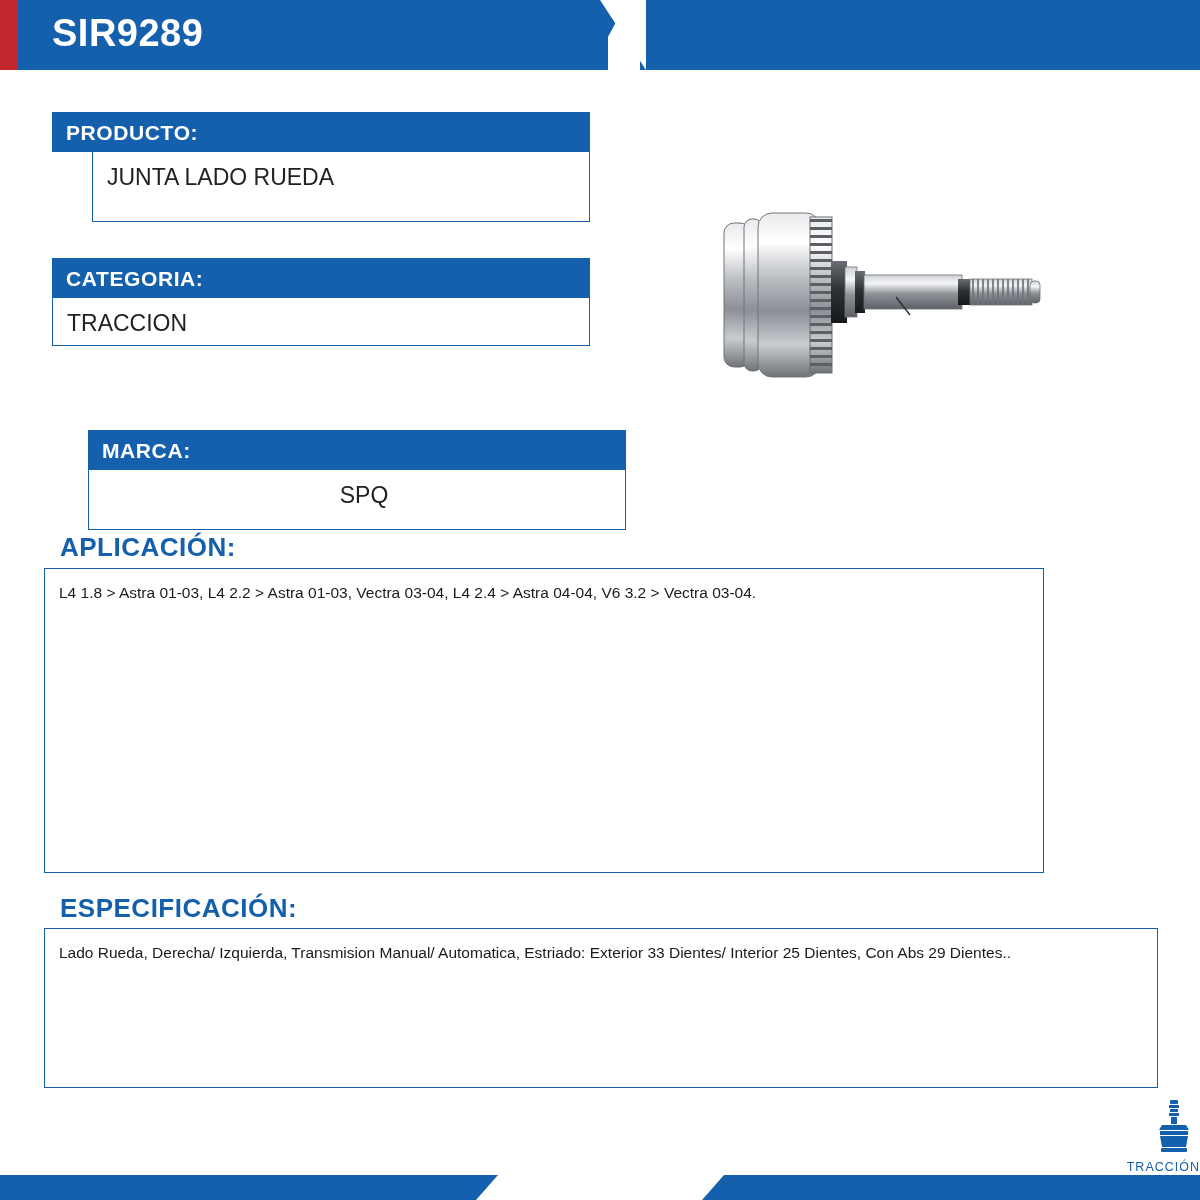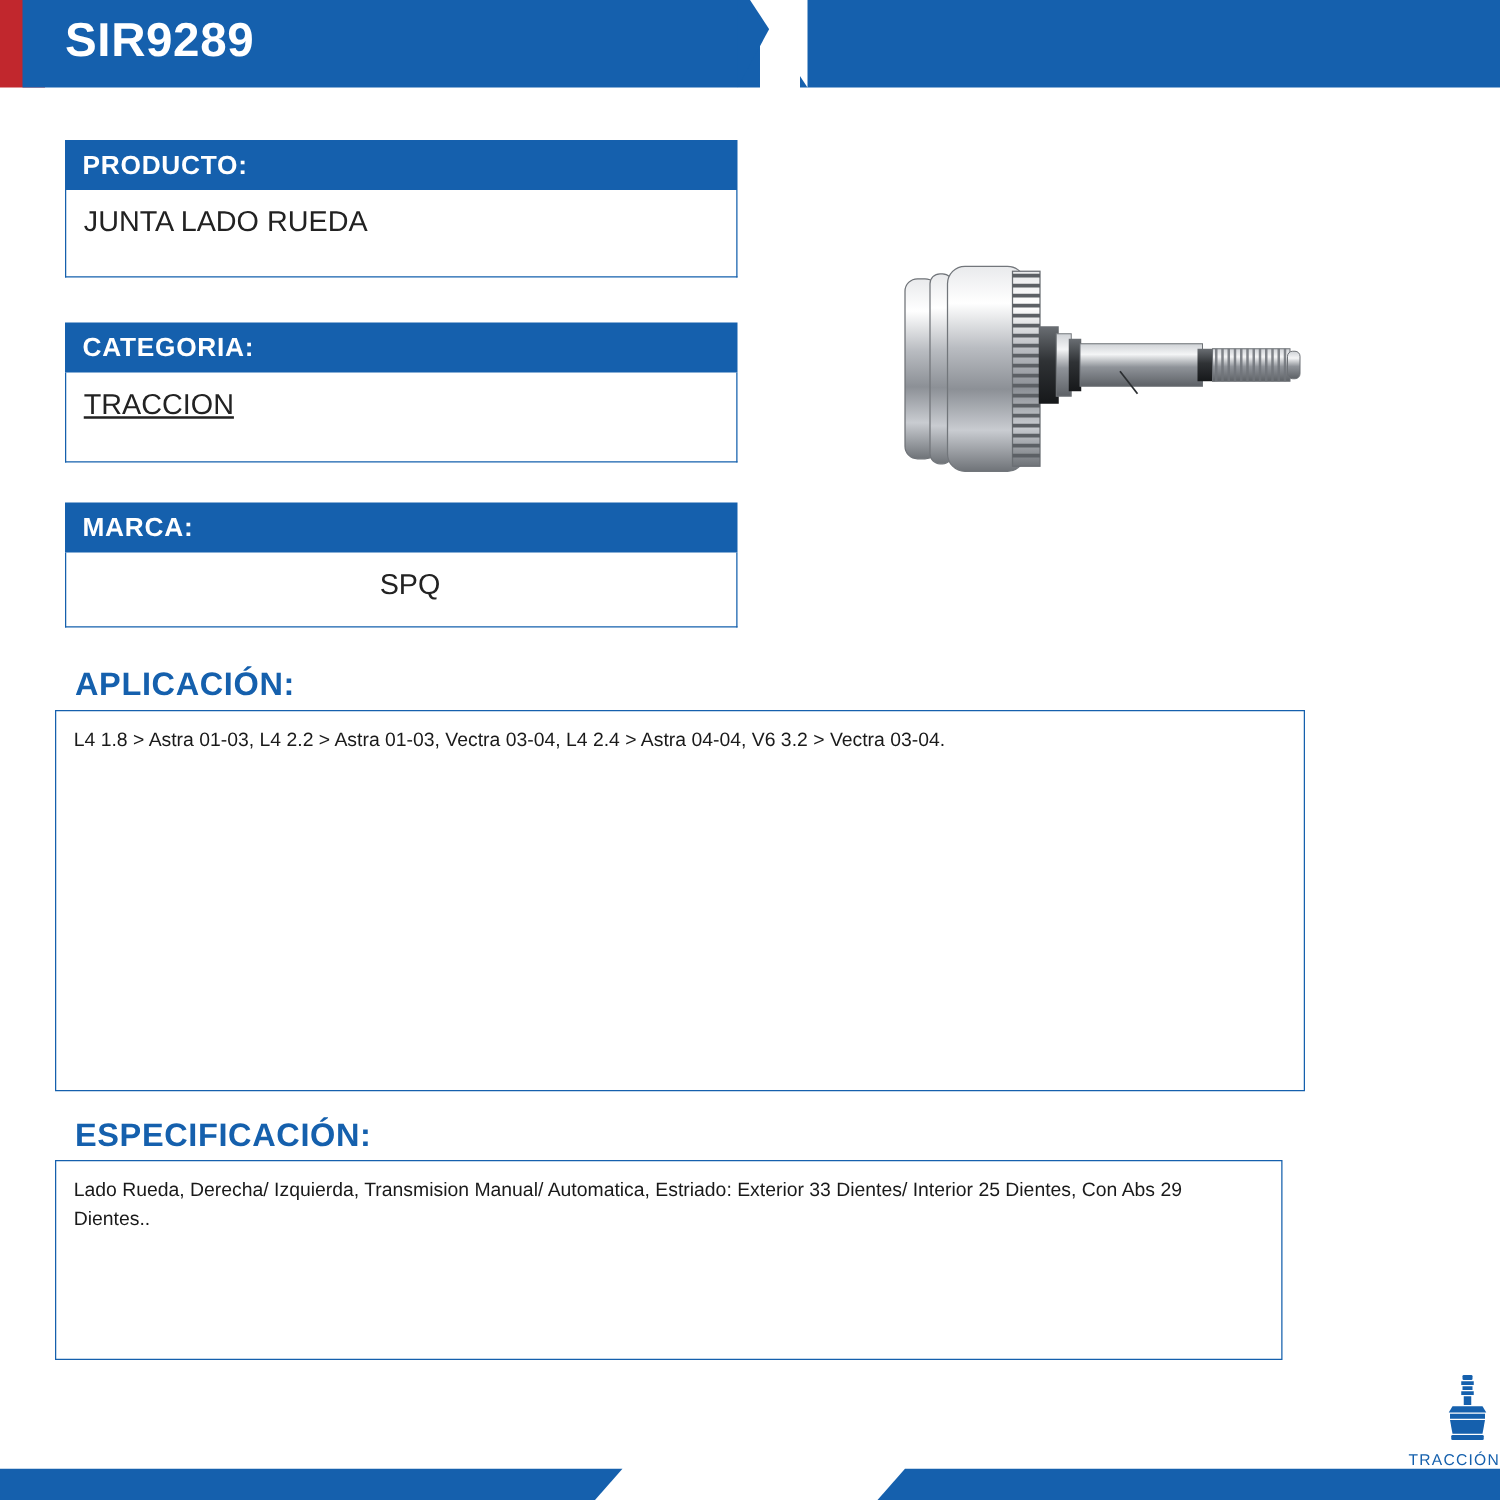--- a/index.html
+++ b/index.html
@@ -84,24 +84,24 @@
   }
   .field-box {
     border: 1px solid #1560ad;
     border-top: none;
     box-sizing: border-box;
     color: #222222;
     font-size: 23px;
     padding: 12px 0 0 14px;
   }
   #field-producto { top: 112px; border-radius: 18px; }
-  #field-producto .field-box { height: 70px; }
+  #field-producto .field-box { height: 70px; margin-left: 40px; }
   #field-categoria { top: 258px; }
-  #field-categoria .field-box { height: 72px; text-decoration: underline; }
-  #field-marca { top: 402px; }
+  #field-categoria .field-box { height: 48px; }
+  #field-marca { top: 430px; margin-left: 36px; }
   #field-marca .field-box { height: 60px; text-align: center; }
 
   
   .product-image {
     position: absolute;
     left: 700px; top: 175px;
     width: 400px; height: 240px;
   }
 
   
@@ -126,21 +126,21 @@
     line-height: 1.5;
     padding: 12px 14px;
   }
   #box-aplicacion {
     top: 568px;
     width: 1000px;
     height: 305px;
   }
   #box-especificacion {
     top: 928px;
-    width: 982px;
+    width: 1114px;
     height: 160px;
   }
 
   
   .footer {
     position: absolute;
     left: 0; top: 1175px;
     width: 1200px;
     height: 25px;
   }

